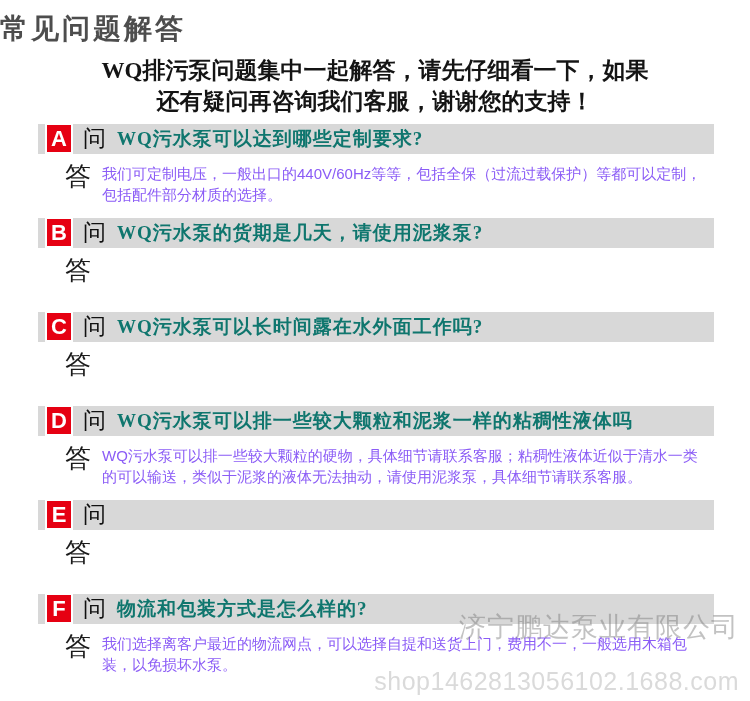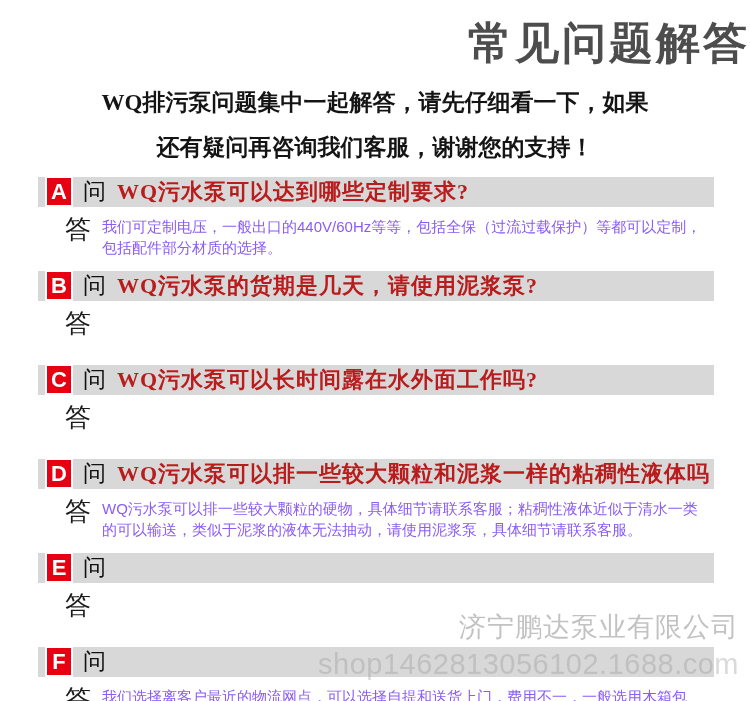--- a/index.html
+++ b/index.html
@@ -6,37 +6,37 @@
   html, body { width: 750px; }
   body {
     width: 750px;
     height: 701px;
     background: #ffffff;
     font-family: "Liberation Sans", "DejaVu Sans", sans-serif;
     position: relative;
     overflow: hidden;
   }
   .page-title {
-    padding-top: 18px;
-    text-align: right;
-    font-family: "Liberation Serif", "DejaVu Serif", serif;
-    font-size: 44px;
+    padding-top: 12px;
+    text-align: left;
+    font-family: "Liberation Serif", "DejaVu Serif", serif;
+    font-size: 28px;
     font-weight: bold;
     letter-spacing: 3px;
     color: #4d4d4d;
     line-height: 1.2;
   }
   .subtitle {
     width: 560px;
     margin: 9px auto 0;
     text-align: center;
     font-family: "Liberation Serif", "DejaVu Serif", serif;
     font-size: 23px;
     font-weight: bold;
-    line-height: 45px;
+    line-height: 31px;
     color: #141414;
   }
   .sections { margin-top: 7px; }
   .section {
     margin-left: 38px;
     width: 676px;
     height: 94px;
   }
   .section:last-child { height: auto; }
   .q-bar {
@@ -63,24 +63,24 @@
   }
   .q-mark {
     font-family: "Liberation Serif", "DejaVu Serif", serif;
     font-size: 23px;
     color: #111111;
     margin: 0 11px 0 10px;
     line-height: 1;
   }
   .q-text {
     font-family: "Liberation Serif", "DejaVu Serif", serif;
-    font-size: 22px;
+    font-size: 19px;
     font-weight: bold;
     letter-spacing: 1px;
-    color: #b91c1c;
+    color: #0f766e;
     white-space: nowrap;
   }
   .answer {
     display: flex;
     align-items: flex-start;
     margin-top: 9px;
     padding-left: 27px;
   }
   .a-mark {
     flex-shrink: 0;
@@ -104,22 +104,22 @@
     pointer-events: none;
     z-index: 5;
   }
   .watermark .wm-company {
     font-size: 27px;
     letter-spacing: 1px;
     color: rgba(120,120,120,0.45);
     line-height: 32px;
   }
   .watermark .wm-url {
-    margin-top: 7px;
-    font-size: 29px;
+    margin-top: 24px;
+    font-size: 25px;
     letter-spacing: 0.5px;
     color: rgba(150,150,150,0.35);
     line-height: 28px;
   }
 </style>
 </head>
 <body>
 
 <div class="page-title">常见问题解答</div>
 
@@ -180,20 +180,21 @@
     </div>
     <div class="answer">
       <span class="a-mark">答</span>
     </div>
   </div>
 
   <div class="section">
     <div class="q-bar">
       <div class="letter-box">F</div>
       <span class="q-mark">问</span>
+      <span class="q-text">物流和包装方式是怎么样的?</span>
     </div>
     <div class="answer">
       <span class="a-mark">答</span>
       <span class="a-text">我们选择离客户最近的物流网点，可以选择自提和送货上门，费用不一，一般选用木箱包装，以免损坏水泵。</span>
     </div>
   </div>
 
 </div>
 
 <div class="watermark">

